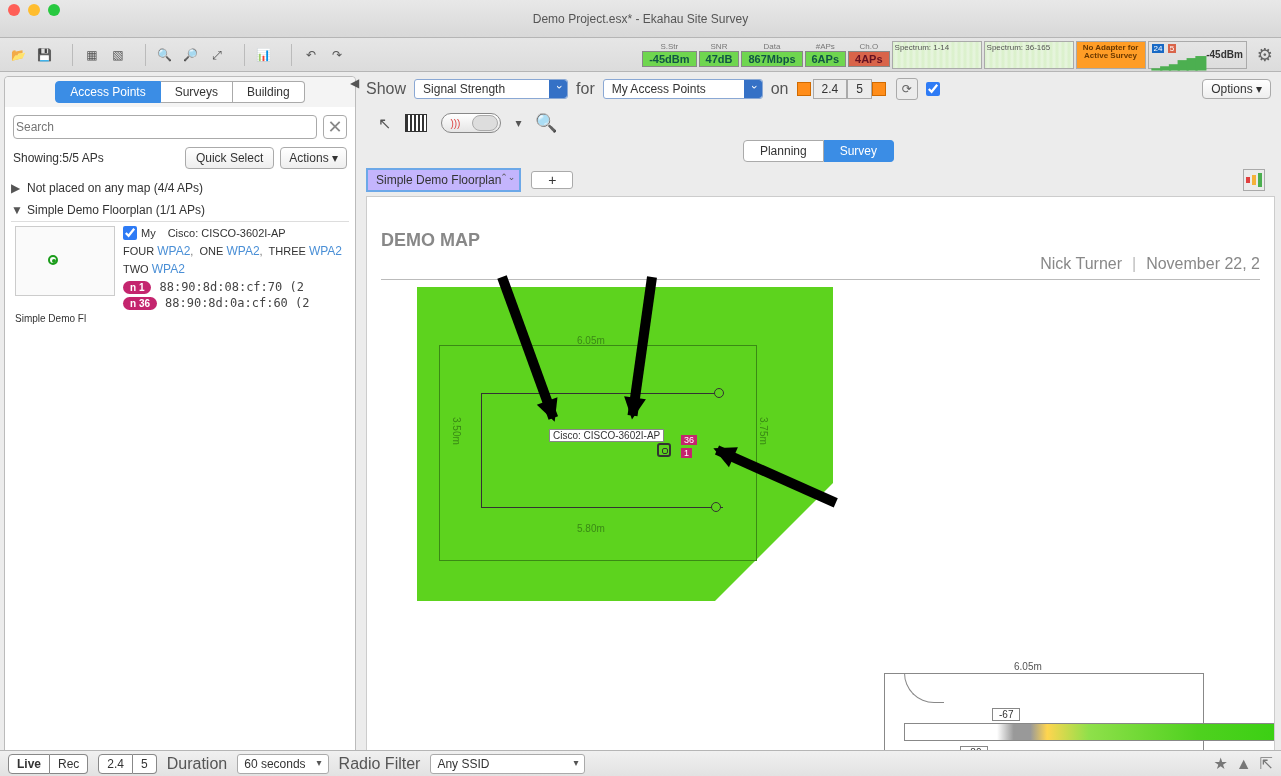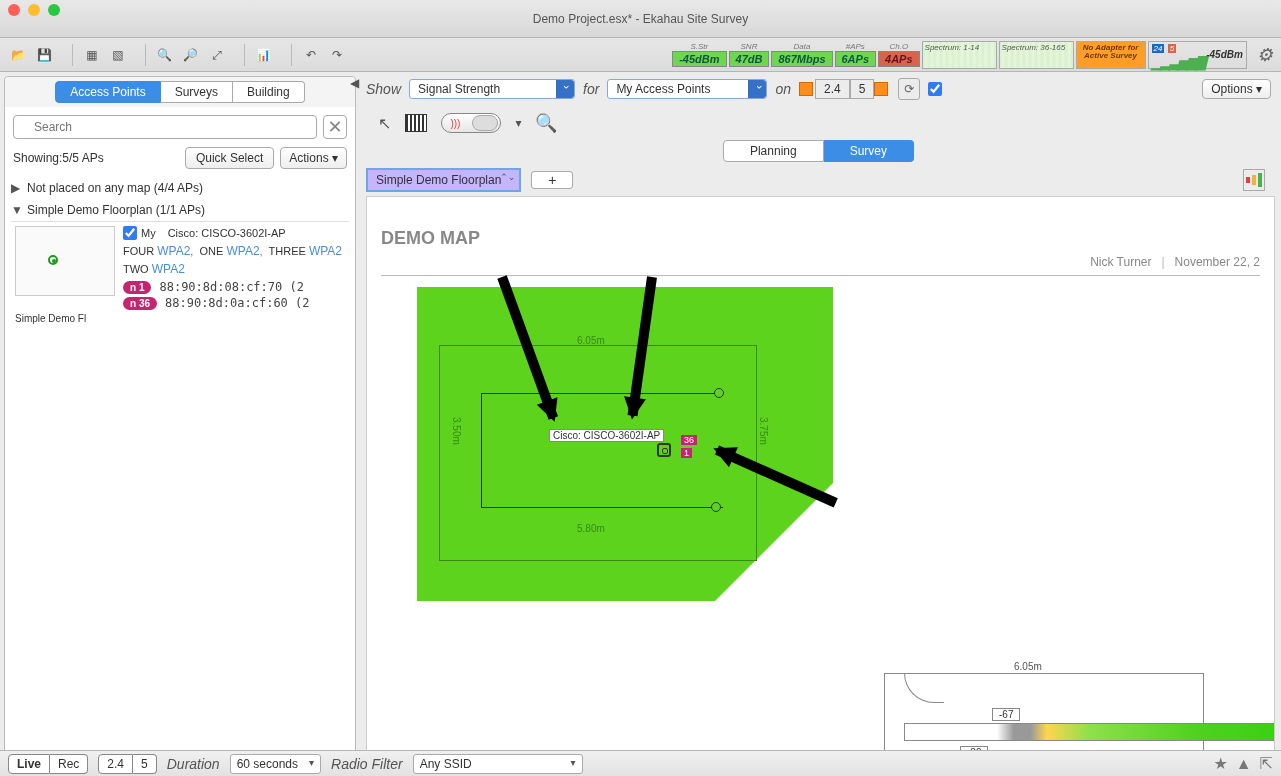--- a/index.html
+++ b/index.html
@@ -12,45 +12,45 @@
 .tl.red { background: #ff5f57; } .tl.yellow { background: #ffbd2e; } .tl.green { background: #28c940; }
 .titlebar-title { font-size: 12px; color: #555; }
 
 
 .toolbar { height: 34px; background: linear-gradient(#e6e6e6, #dcdcdc); border-bottom: 1px solid #b5b5b5; display: flex; align-items: center; padding: 0 8px; gap: 4px; }
 .toolbar .group { display: flex; align-items: center; gap: 4px; margin-right: 8px; }
 .tb-icon { width: 22px; height: 22px; display: flex; align-items: center; justify-content: center; color: #555; cursor: pointer; }
 .tb-sep { width: 1px; height: 22px; background: #bbb; margin: 0 4px; }
 .toolbar-spacer { flex: 1; }
 
-.status-pills { display: flex; gap: 2px; align-items: center; font-style: italic; }
+.status-pills { display: flex; gap: 2px; align-items: center; }
 .pill-group { display: flex; flex-direction: column; align-items: center; }
 .pill-head { font-size: 8px; color: #777; padding: 0 2px; }
 .pill-val { border: 1px solid #888; padding: 1px 6px; font-size: 11px; font-weight: bold; }
 .pill-val.green { background: #6fd64f; color: #154; }
 .pill-val.red { background: #d9644a; color: #612; }
-.spectrum-box { width: 75px; height: 28px; border: 1px solid #aaa; background: repeating-linear-gradient(90deg, #d9f0c9, #e8f5e0 3px, #d9f0c9 6px); font-size: 8px; color: #555; text-align: left; padding: 1px 2px; }
+.spectrum-box { width: 90px; height: 28px; border: 1px solid #aaa; background: repeating-linear-gradient(90deg, #d9f0c9, #e8f5e0 3px, #d9f0c9 6px); font-size: 8px; color: #555; text-align: left; padding: 1px 2px; }
 .adapter-box { width: 70px; height: 28px; border: 1px solid #aaa; background: #ff9d26; color: #7a3; font-size: 8px; color: #6b3900; text-align: center; padding: 2px 1px; line-height: 1.1; font-weight: bold; }
 .wifi-box { display: flex; align-items: center; gap: 2px; border: 1px solid #aaa; padding: 1px 3px; height: 28px; }
 .wifi-badge { background: #1869c5; color: #fff; font-size: 8px; padding: 0 2px; }
 .wifi-bars { color: #4caf50; font-size: 14px; letter-spacing: -2px; }
 .wifi-val { font-size: 10px; font-weight: bold; }
 .gear { font-size: 18px; color: #666; cursor: pointer; margin-left: 8px; }
 
 
 .main { display: flex; height: calc(100% - 22px - 34px - 26px); }
 .sidebar { width: 352px; background: #fff; border-right: 1px solid #b5b5b5; display: flex; flex-direction: column; margin: 4px 0 4px 4px; border: 1px solid #bbb; border-radius: 4px; }
 .sb-tabs { display: flex; justify-content: center; padding: 4px 0; background: #f4f4f4; border-top-left-radius: 4px; border-top-right-radius: 4px; }
 .sb-tab { padding: 3px 14px; font-size: 12px; border: 1px solid #aaa; background: #fff; cursor: pointer; }
 .sb-tab.first { border-radius: 4px 0 0 4px; }
 .sb-tab.last { border-radius: 0 4px 4px 0; border-left: 0; }
 .sb-tab.mid { border-left: 0; }
 .sb-tab.active { background: #3b8de5; color: #fff; border-color: #3b8de5; }
 .sb-search-row { display: flex; padding: 8px; gap: 6px; align-items: center; }
-.sb-search { flex: 1; padding: 4px 20px; border: 1px solid #aaa; border-radius: 4px; font-size: 12px; }
+.sb-search { flex: 1; padding: 4px 2px; border: 1px solid #aaa; border-radius: 4px; font-size: 12px; }
 .sb-clear { font-size: 18px; color: #888; cursor: pointer; width: 24px; height: 24px; display:flex; align-items:center; justify-content:center; border: 1px solid #aaa; border-radius: 4px; }
 .sb-row2 { display: flex; padding: 0 8px 8px; align-items: center; gap: 6px; }
 .showing { font-size: 12px; }
 .btn-small { border: 1px solid #aaa; background: linear-gradient(#fff,#eee); padding: 3px 10px; border-radius: 4px; font-size: 12px; cursor: pointer; }
 .actions-btn { border: 1px solid #aaa; background: linear-gradient(#fff,#eee); padding: 3px 8px; border-radius: 4px; font-size: 12px; cursor: pointer; }
 .tree { flex: 1; overflow: auto; padding: 0 6px; }
 .tree-node { padding: 4px 0; font-size: 12px; display: flex; align-items: center; gap: 4px; cursor: pointer; }
 .tree-toggle { width: 12px; color: #555; }
 .ap-card { display: flex; gap: 8px; padding: 4px; border-top: 1px solid #ddd; }
 .ap-thumb { width: 100px; height: 70px; border: 1px solid #ccc; position: relative; background: #fafafa; flex-shrink: 0; }
@@ -82,37 +82,37 @@
 
 .tool-row { display: flex; align-items: center; gap: 14px; padding: 6px 22px; }
 .tool-cursor { font-size: 16px; color: #555; cursor:pointer; }
 .tool-scale { width: 22px; height: 18px; background: repeating-linear-gradient(90deg,#333,#333 2px,#fff 2px,#fff 4px); border: 1px solid #333; cursor:pointer; }
 .tool-pill-switch { width: 60px; height: 20px; border: 1px solid #888; border-radius: 10px; position:relative; cursor:pointer; background:linear-gradient(#fff,#e5e5e5); }
 .tool-pill-switch .inner { position:absolute; right:2px; top:1px; width:26px; height:16px; border: 1px solid #aaa; border-radius:8px; background:#ddd; }
 .tool-pill-switch .wave { position:absolute; left:8px; top:4px; font-size:10px; color:#d44; }
 .tool-find { font-size: 18px; color: #555; cursor:pointer; }
 
 .mode-tabs { display: flex; justify-content: center; gap: 0; }
-.mode-tab { padding: 3px 26px; border: 1px solid #aaa; background:#fff; font-size:12px; cursor:pointer; }
+.mode-tab { padding: 3px 16px; border: 1px solid #aaa; background:#fff; font-size:12px; cursor:pointer; }
 .mode-tab.l { border-radius: 4px 0 0 4px; }
 .mode-tab.r { border-radius: 0 4px 4px 0; border-left:0; }
 .mode-tab.active { background:#3b8de5; color:#fff; border-color:#3b8de5; }
 
 .floor-row { display: flex; gap: 10px; padding: 6px 10px 0; align-items:center; }
 .floor-sel { border: 2px solid #6ca8e8; padding: 3px 18px 3px 8px; font-size:12px; position:relative; cursor:pointer; background:#c4b5fd; }
 .floor-sel::after { content:"⌃⌄"; position:absolute; right:4px; top:2px; font-size:9px; color:#555; }
 .add-tab { width: 42px; border:1px solid #aaa; border-radius:3px; text-align:center; font-size:14px; cursor:pointer; background:#fff; }
 .stats-icon { margin-left: auto; margin-right: 6px; width:22px; height:22px; border:1px solid #aaa; display:flex; align-items:center; justify-content:center; cursor:pointer; }
 .stats-icon span { display:inline-block; width:4px; margin:0 1px; }
 .stats-icon .b1 { height:6px; background:#e04040; } .stats-icon .b2 { height:10px; background:#f5b23a; } .stats-icon .b3 { height:14px; background:#4caf50; }
 
 .canvas { flex: 1; background:#fff; margin: 4px 6px 4px 10px; border:1px solid #ccc; position: relative; overflow: hidden; }
 .canvas-head { position:absolute; top:10px; left:14px; right:14px; border-bottom:1px solid #bbb; padding-bottom:6px; display:flex; align-items:center; }
 .canvas-title { font-size: 18px; font-weight: bold; color:#888; }
-.canvas-meta { margin-left:auto; font-size:12px; color:#888;margin-top:48px; }
+.canvas-meta { margin-left:auto; font-size:16px; color:#888;margin-top:48px; }
 .canvas-meta .sep { margin: 0 10px; color:#bbb; }
 
 .floorplan { position:absolute; left:50px; top:90px; width:416px; height:314px; }
 .fp-bg { position:absolute; inset:0; background:#5dd31e; }
 .fp-cut { position:absolute; right:-1px; bottom:-1px; width:0; height:0; border-right:120px solid #fff; border-top:120px solid transparent; }
 .fp-outer { position:absolute; left:22px; top:58px; right:76px; bottom:40px; border:1px solid #3a8a15; }
 .fp-inner-top { position:absolute; left:64px; top:106px; width:240px; height:1px; background:#333; }
 .fp-inner-bot { position:absolute; left:64px; top:220px; width:242px; height:1px; background:#333; }
 .fp-v-left { position:absolute; left:64px; top:106px; width:1px; height:114px; background:#333; }
 .fp-circle { position:absolute; left:297px; top:101px; width:10px; height:10px; border:1px solid #333; border-radius:50%; background:#5dd31e; }
@@ -144,21 +144,21 @@
 .grad-bar { position:absolute; left:20px; bottom:30px; right:-40px; height:18px; border:1px solid #888; background: linear-gradient(90deg, #fff 0%, #fff 22%, #999 26%, #999 30%, #ffd54f 34%, #8fe04a 44%, #4fd11f 70%, #2fcf0c 100%); }
 .grad-val1 { position:absolute; left:108px; bottom:50px; background:#fff; border:1px solid #888; font-size:10px; padding:0 6px; }
 .grad-val2 { position:absolute; left:76px; bottom:12px; background:#fff; border:1px solid #888; font-size:10px; padding:0 6px; }
 
 
 .statusbar { position:absolute; bottom:0; left:0; right:0; height:26px; background: linear-gradient(#f0f0f0,#e2e2e2); border-top:1px solid #b5b5b5; display:flex; align-items:center; padding:0 8px; gap:10px; }
 .seg2 { display:flex; }
 .seg2 .seg { border:1px solid #888; padding:2px 8px; font-size:12px; cursor:pointer; background:#fff; }
 .seg2 .seg:first-child { border-radius:4px 0 0 4px; } .seg2 .seg:last-child { border-radius:0 4px 4px 0; border-left:0; }
 .seg2 .seg.active { background:#fff; font-weight:bold; }
-.sb-label { font-size:14px; color:#555;font-style:italic; }
+.sb-label { font-size:16px; color:#555; }
 .sb-select { border:1px solid #aaa; padding:2px 22px 2px 6px; font-size:12px; border-radius:3px; position:relative; cursor:pointer; background:#fff; }
 .sb-select::after { content:"▾"; position:absolute; right:6px; top:2px; color:#555; font-size:10px; }
 .sb-right { margin-left:auto; display:flex; gap:8px; align-items:center; color:#777; font-size:16px; }
 </style>
 </head>
 <body>
 
 <div class="titlebar">
   <div class="traffic-lights">
     <div class="tl red"></div>
@@ -290,21 +290,21 @@
           </div>
         </div>
       </div>
     </div>
   </div>
 
   <div class="content">
     <div class="collapse-caret">◀</div>
     <div class="show-row">
       <span class="sb-label">Show</span>
-      <span class="sel" style="width:166px">Signal Strength</span>
+      <span class="sel" style="width:154px">Signal Strength</span>
       <span class="sb-label">for</span>
       <span class="sel" style="width:160px">My Access Points</span>
       <span class="sb-label">on</span>
       <span class="band-block">
         <span class="band-square"></span>
         <span class="band-btn">2.4</span>
         <span class="band-btn">5</span>
         <span class="band-square"></span>
       </span>
       <span class="refresh-icon">⟳</span>
@@ -387,19 +387,19 @@
     <div class="seg active">Live</div>
     <div class="seg">Rec</div>
   </div>
   <div class="seg2">
     <div class="seg">2.4</div>
     <div class="seg">5</div>
   </div>
   <span class="sb-label">Duration</span>
   <span class="sb-select">60 seconds</span>
   <span class="sb-label">Radio Filter</span>
-  <span class="sb-select" style="width:170px">Any SSID</span>
+  <span class="sb-select" style="width:155px">Any SSID</span>
   <div class="sb-right">
     <span>★</span>
     <span>▲</span>
     <span>⇱</span>
   </div>
 </div>
 
 </body></html>

